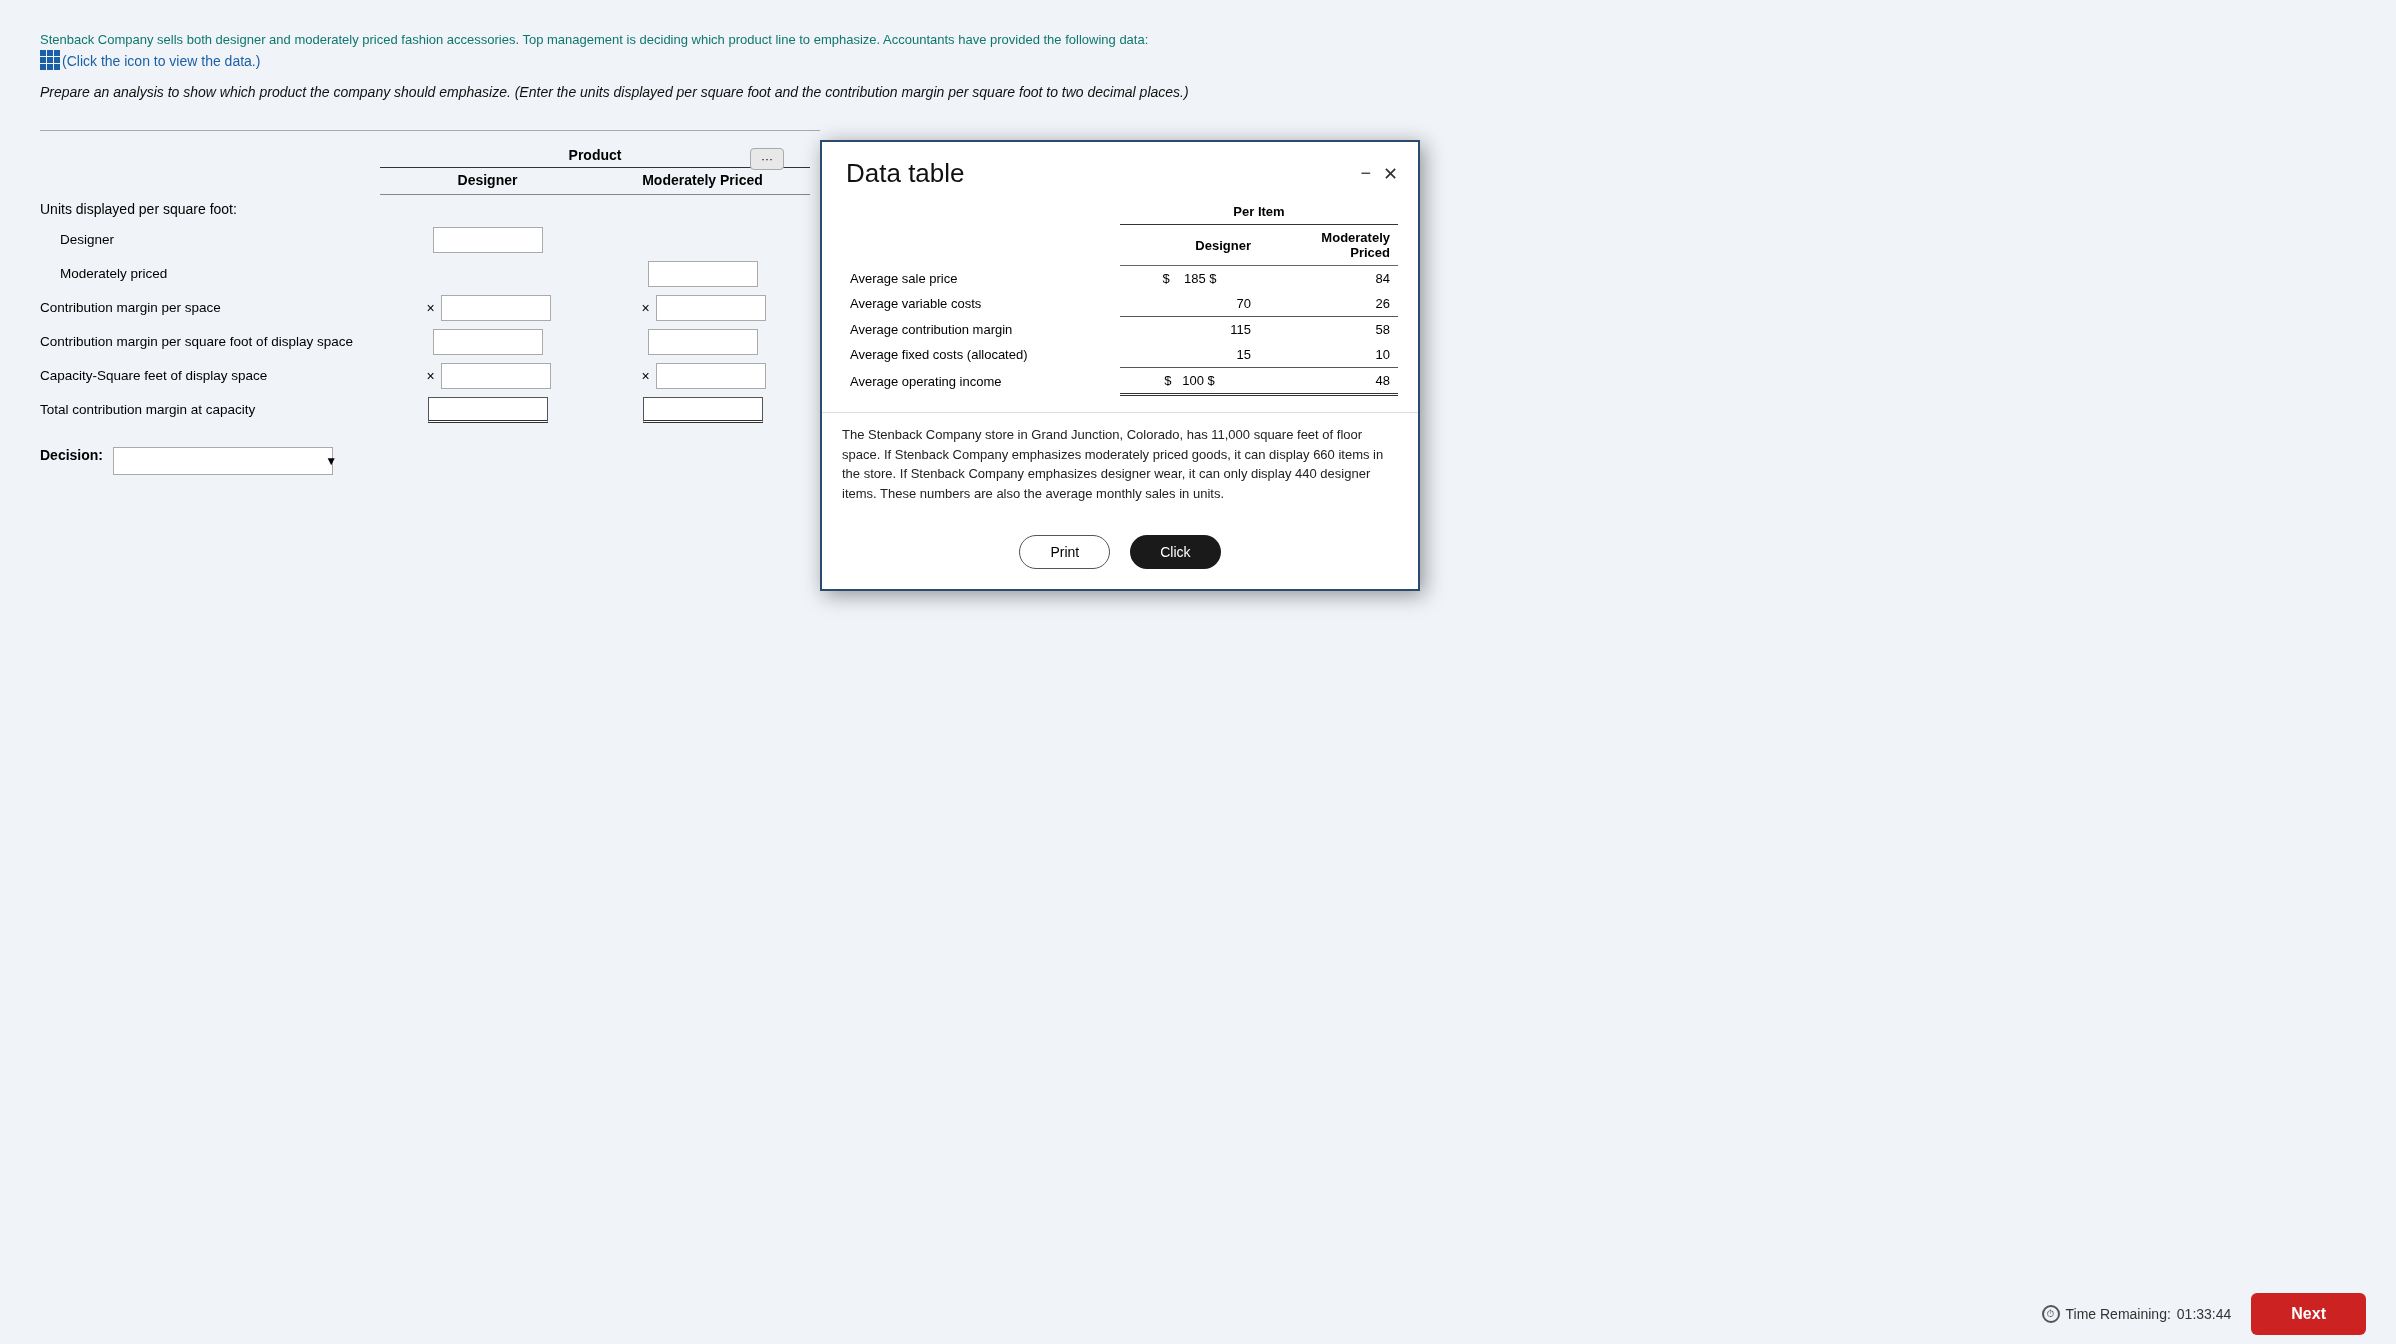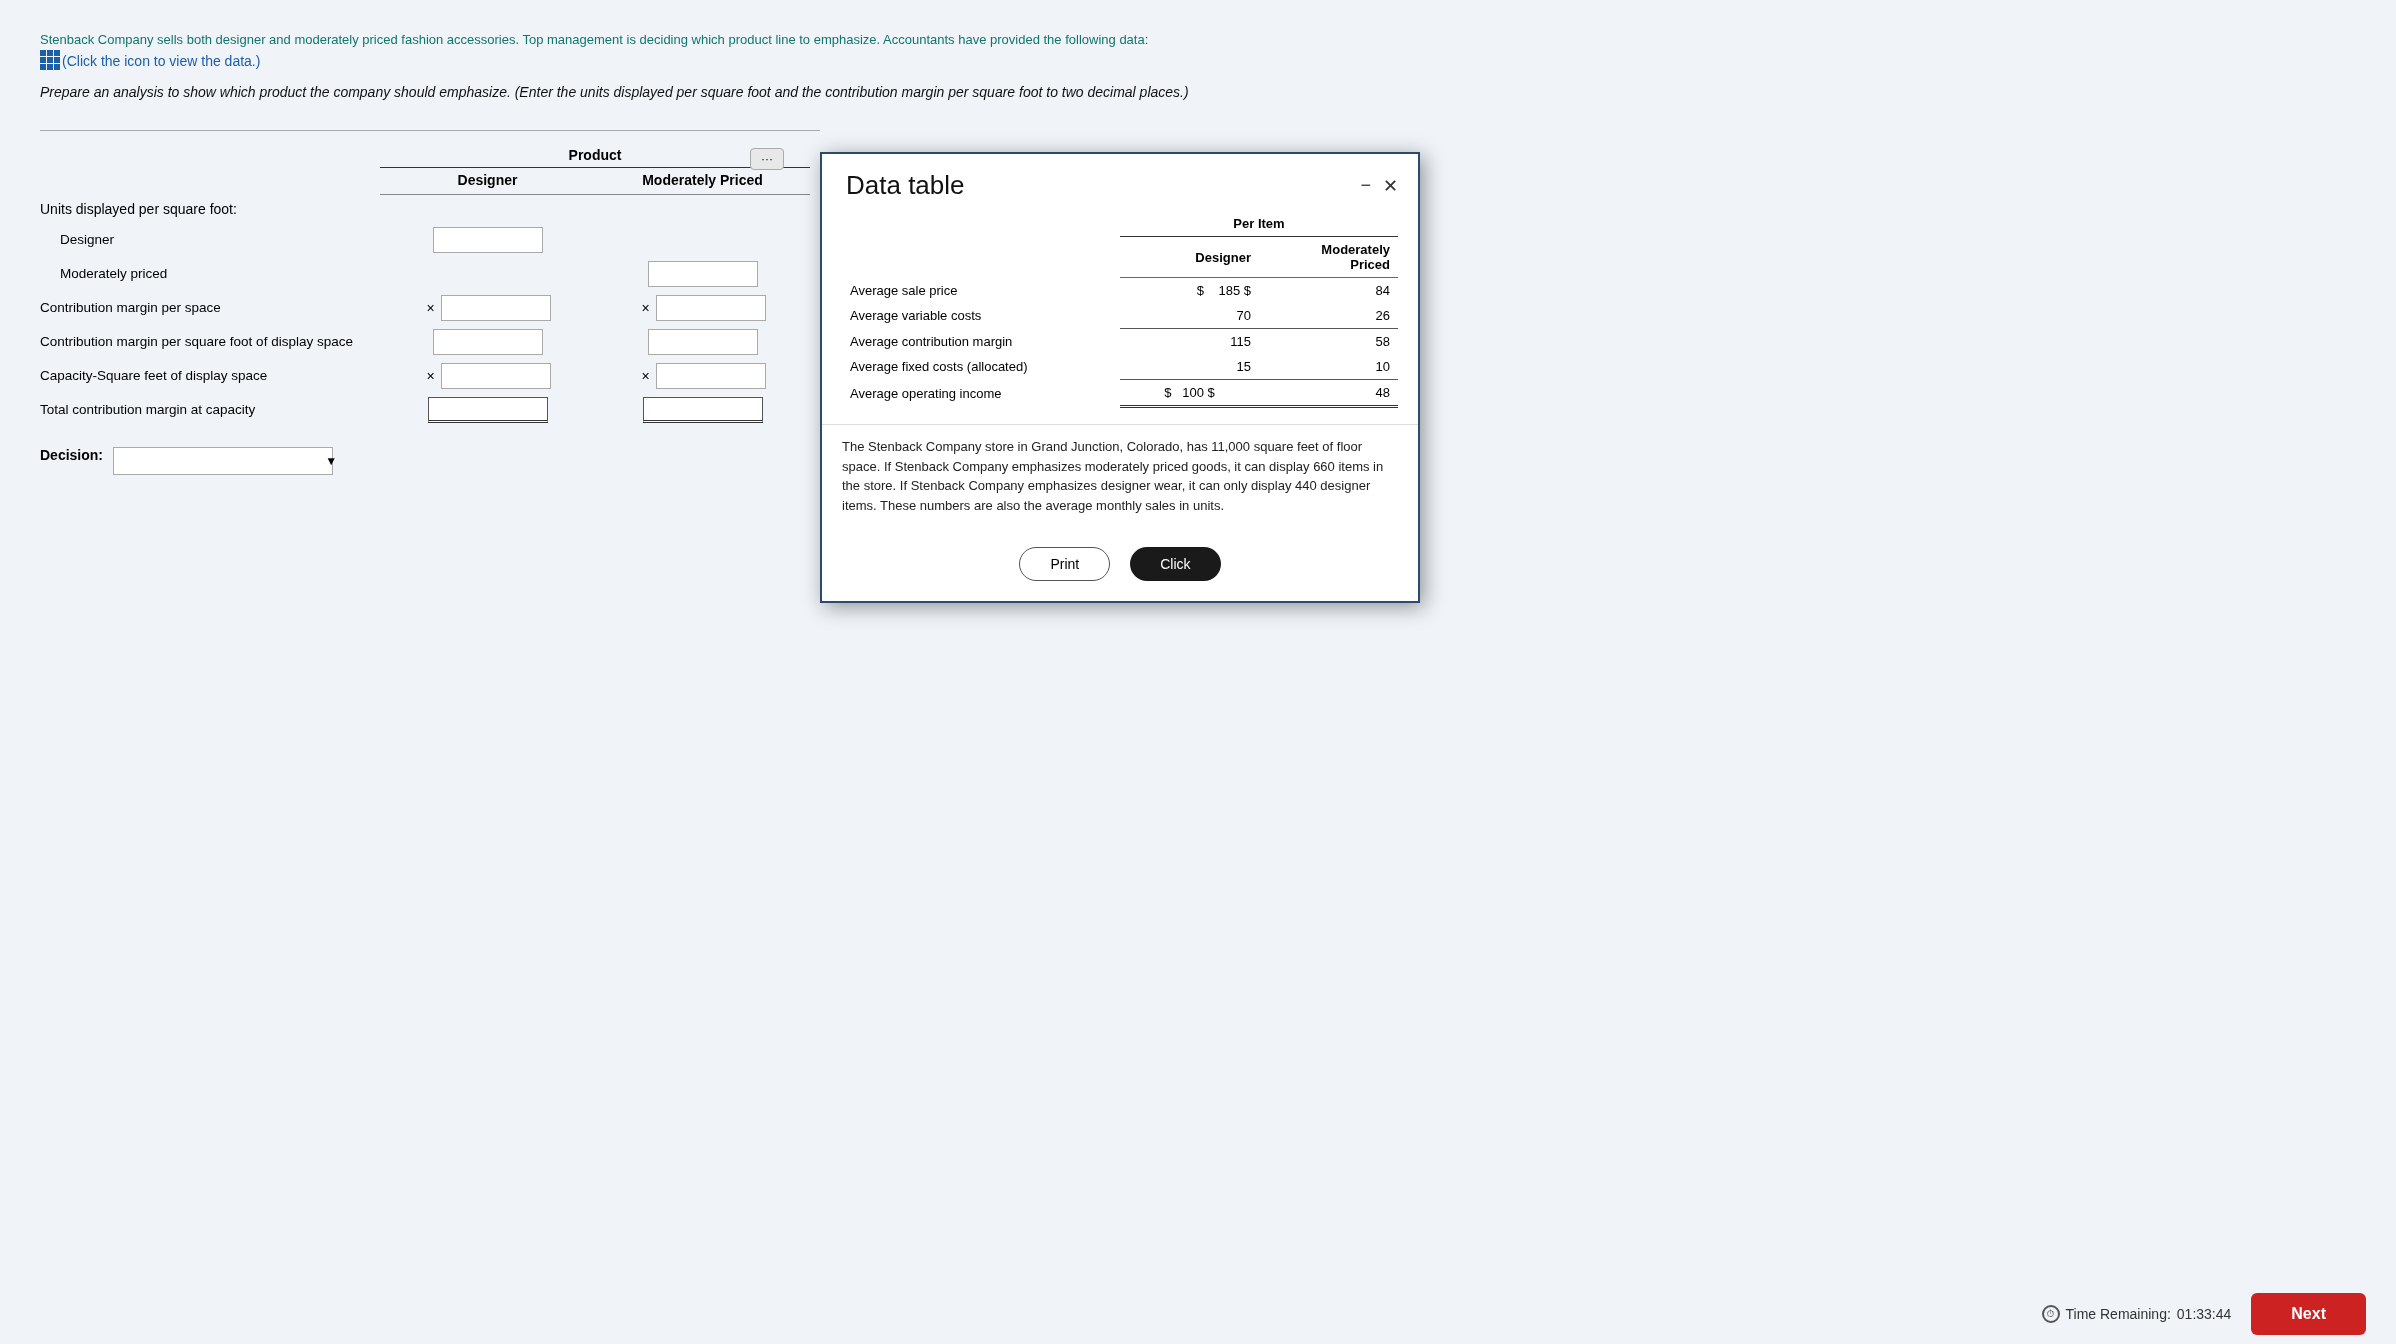--- a/index.html
+++ b/index.html
@@ -113,21 +113,21 @@
       right: 6px;
       top: 50%;
       transform: translateY(-50%);
       pointer-events: none;
       font-size: 12px;
     }
 
     
     .modal-overlay {
       position: absolute;
-      top: 152px;
+      top: 140px;
       left: 820px;
       width: 600px;
       background: white;
       border: 2px solid #2a4a6e;
       box-shadow: 4px 4px 20px rgba(0,0,0,0.4);
       z-index: 100;
     }
 
     .modal-header {
       display: flex;
@@ -434,21 +434,21 @@
           </tr>
           <tr>
             <th style="border:none;"></th>
             <th style="text-align:right; font-weight:bold; border-bottom:1px solid #666; width:25%;">Designer</th>
             <th style="text-align:right; font-weight:bold; border-bottom:1px solid #666; width:25%;">Moderately<br>Priced</th>
           </tr>
         </thead>
         <tbody>
           <tr>
             <td>Average sale price</td>
-            <td style="text-align:right;">$ &nbsp;&nbsp; 185 $</td>
+            <td style="text-align:center;">$ &nbsp;&nbsp; 185 $</td>
             <td style="text-align:right;">84</td>
           </tr>
           <tr>
             <td>Average variable costs</td>
             <td style="text-align:right; border-bottom:1px solid #555;">70</td>
             <td style="text-align:right; border-bottom:1px solid #555;">26</td>
           </tr>
           <tr>
             <td>Average contribution margin</td>
             <td style="text-align:right;">115</td>

